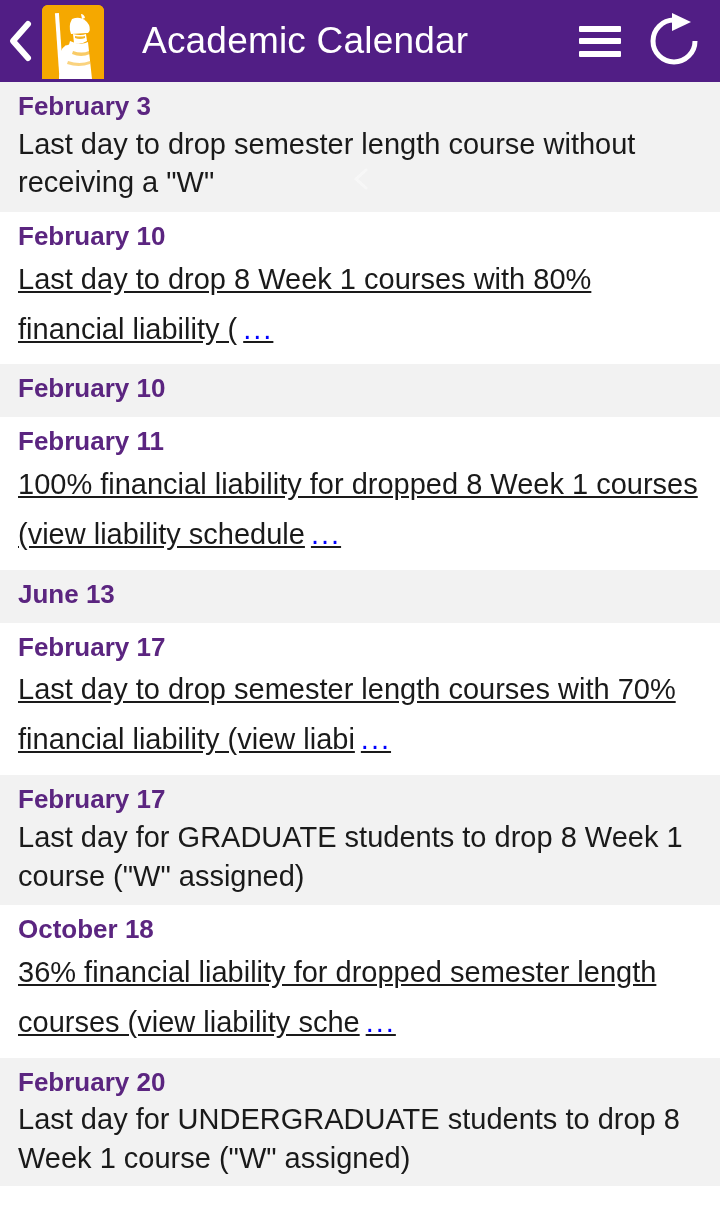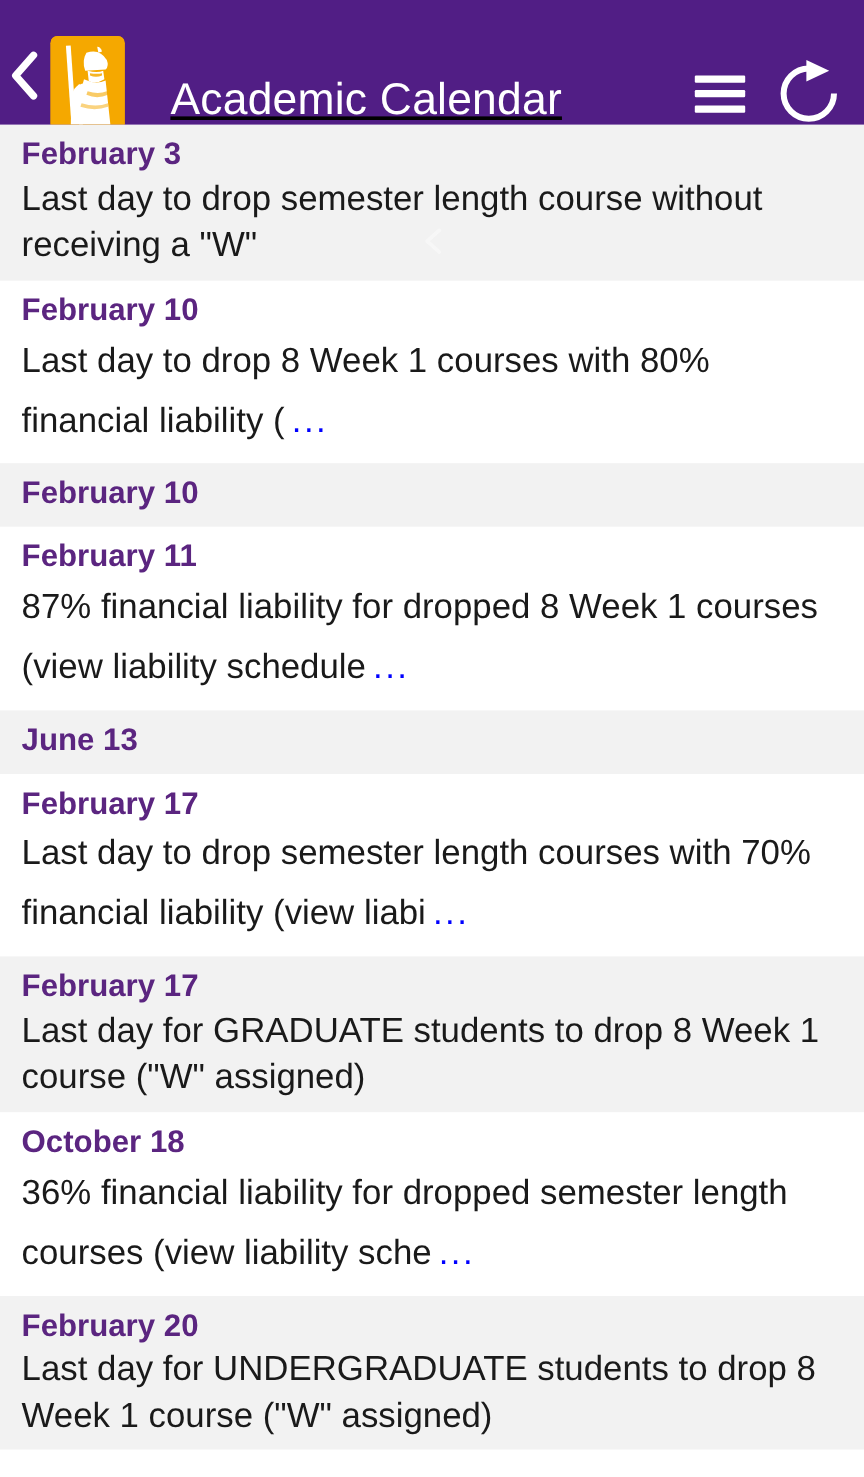--- a/index.html
+++ b/index.html
@@ -11,27 +11,26 @@
     height: 1231px;
     overflow: hidden;
     background: #ffffff;
     font-family: "Liberation Sans", sans-serif;
     -webkit-font-smoothing: antialiased;
   }
 
   
   .appbar {
     position: relative;
-    height: 104px;
+    height: 82px;
     background: #511E85;
     display: flex;
-    align-items: flex-end;
+    align-items: center;
     box-sizing: border-box;
     overflow: hidden;
-    text-decoration: underline;
   }
   .back-btn {
     width: 40px;
     height: 82px;
     display: flex;
     align-items: center;
     justify-content: center;
     flex: 0 0 auto;
   }
   .back-btn svg { display: block; }
@@ -128,20 +127,21 @@
   }
   .event-desc {
     color: #1a1a1a;
     font-size: 29px;
     font-weight: 400;
     line-height: 1.33;
     margin: 0;
   }
   .event-desc.loose {
     line-height: 1.72;
+    text-decoration: underline;
   }
   .ellipsis {
     color: #0000FF;
     font-weight: 400;
     letter-spacing: 2px;
     padding-left: 6px;
   }
 </style>
 </head>
 <body>
@@ -222,21 +222,21 @@
     <div class="event-date">February 10</div>
     <div class="event-desc loose"><span>Last day to drop 8 Week 1 courses with 80% financial liability (</span><span class="ellipsis">...</span></div>
   </div>
 
   <div class="event-row alt">
     <div class="event-date">February 10</div>
   </div>
 
   <div class="event-row">
     <div class="event-date">February 11</div>
-    <div class="event-desc loose"><span>87% financial liability for dropped 8 Week 1 courses (view liability schedule</span><span class="ellipsis">...</span></div>
+    <div class="event-desc loose"><span>100% financial liability for dropped 8 Week 1 courses (view liability schedule</span><span class="ellipsis">...</span></div>
   </div>
 
   <div class="event-row alt">
     <div class="event-date">June 13</div>
   </div>
 
   <div class="event-row">
     <div class="event-date">February 17</div>
     <div class="event-desc loose"><span>Last day to drop semester length courses with 70% financial liability (view liabi</span><span class="ellipsis">...</span></div>
   </div>

